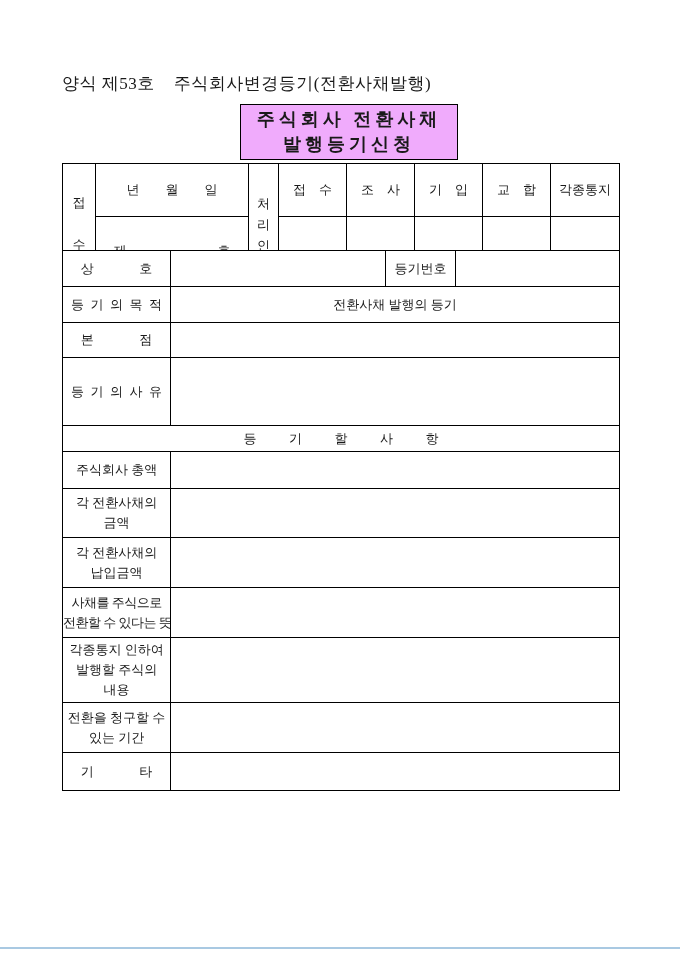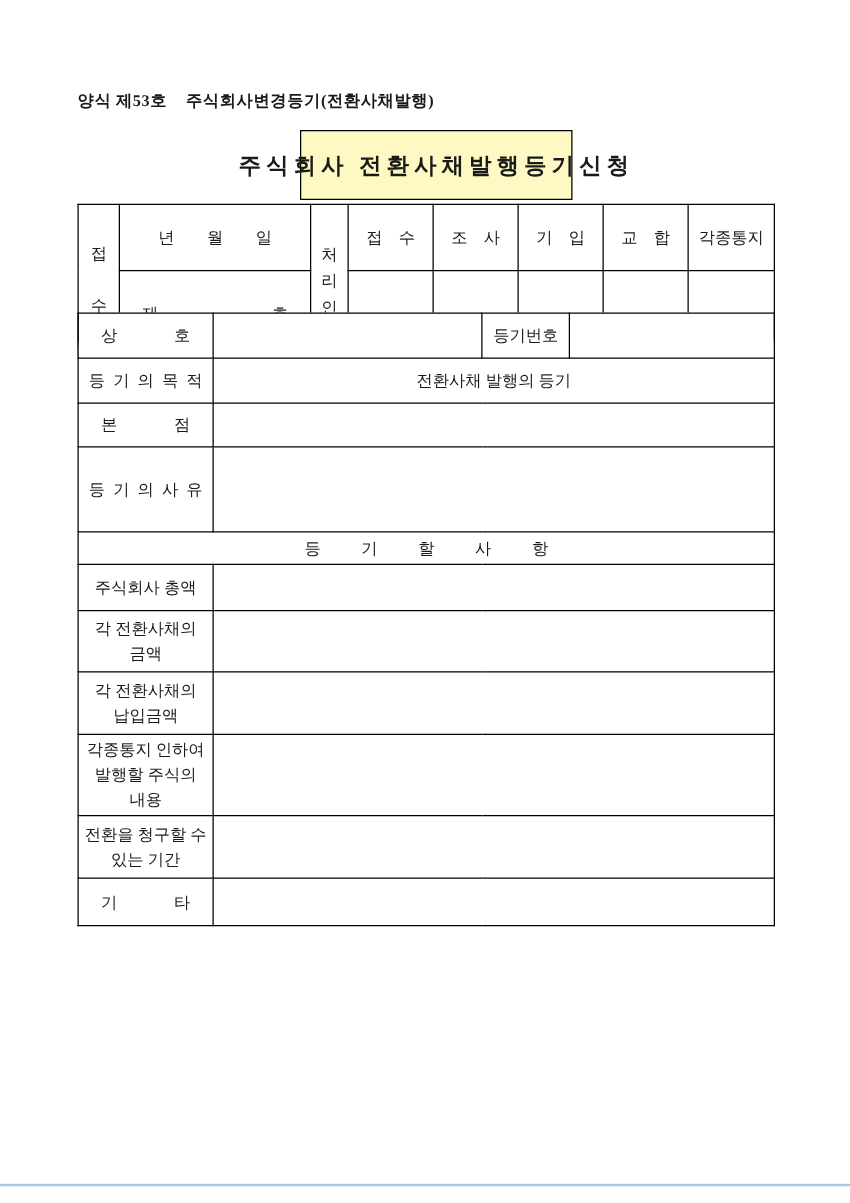--- a/index.html
+++ b/index.html
@@ -11,33 +11,32 @@
   }
   .sheet {
     position: relative;
     width: 680px; height: 962px;
     background: #ffffff;
     overflow: hidden;
   }
   .form-label {
     position: absolute;
     left: 62px; top: 72px;
-    font-size: 13px;
+    font-size: 17px;
     letter-spacing: 0.5px;
     white-space: pre;
-    font-weight: bold;
   }
   .title-box {
     position: absolute;
     left: 240px; top: 104px;
     width: 216px; height: 54px;
     border: 1.5px solid #000;
-    display: flex; flex-direction: row;
+    display: flex; flex-direction: column;
     justify-content: center; align-items: center;
-    background: #fef9c3;
+    background: #f0abfc;
   }
   .title-line {
     font-size: 18px; font-weight: bold;
     letter-spacing: 4px; line-height: 25px;
     white-space: pre;
   }
   table.tbl {
     position: absolute;
     border-collapse: collapse;
     table-layout: fixed;
@@ -158,20 +157,25 @@
     <tr style="height:49px">
       <td class="lbl">각 전환사채의
 금액</td>
       <td colspan="3"></td>
     </tr>
     <tr style="height:50px">
       <td class="lbl">각 전환사채의
 납입금액</td>
       <td colspan="3"></td>
     </tr>
+    <tr style="height:50px">
+      <td class="lbl tight">사채를 주식으로
+전환할 수 있다는 뜻</td>
+      <td colspan="3"></td>
+    </tr>
     <tr style="height:65px">
       <td class="lbl">각종통지 인하여
 발행할 주식의
 내용</td>
       <td colspan="3"></td>
     </tr>
     <tr style="height:50px">
       <td class="lbl">전환을 청구할 수
 있는 기간</td>
       <td colspan="3"></td>

